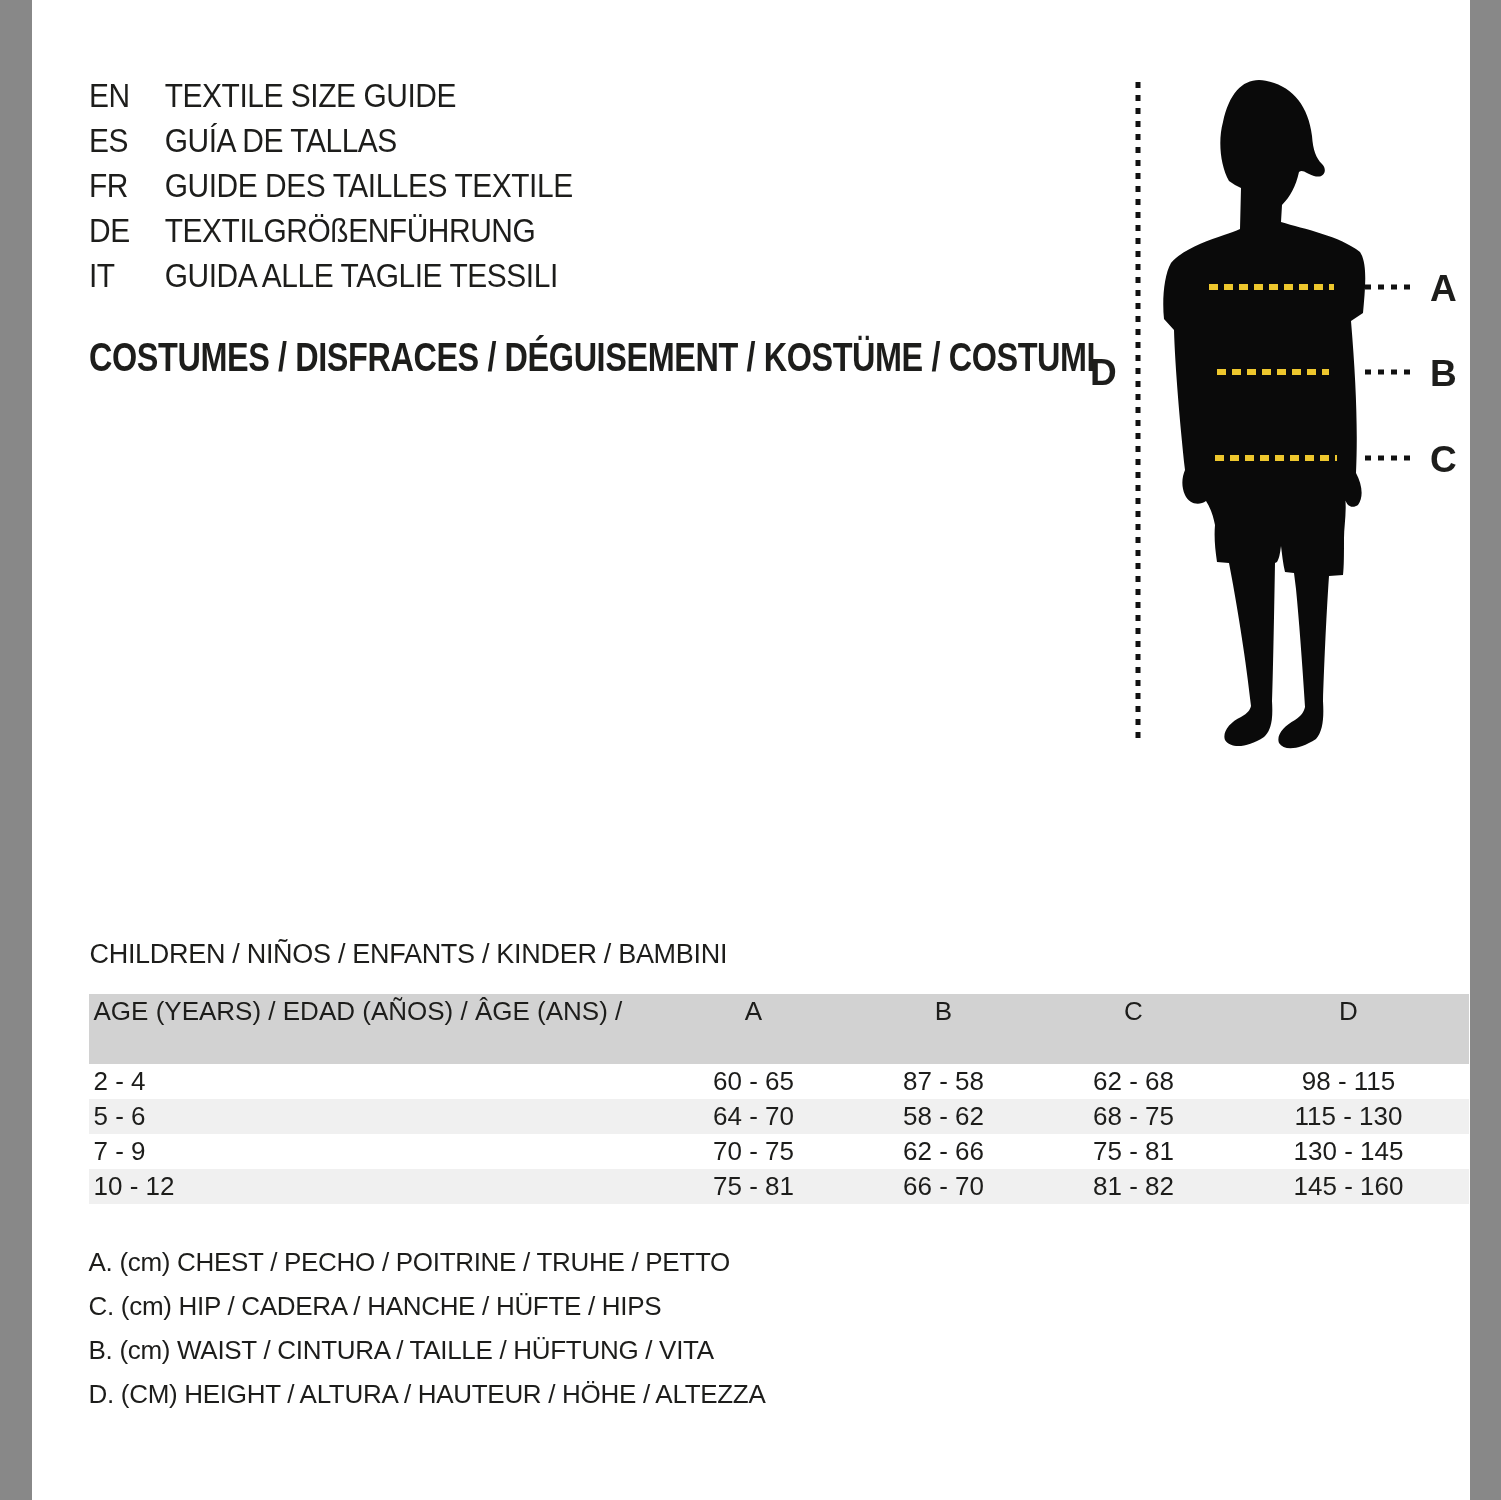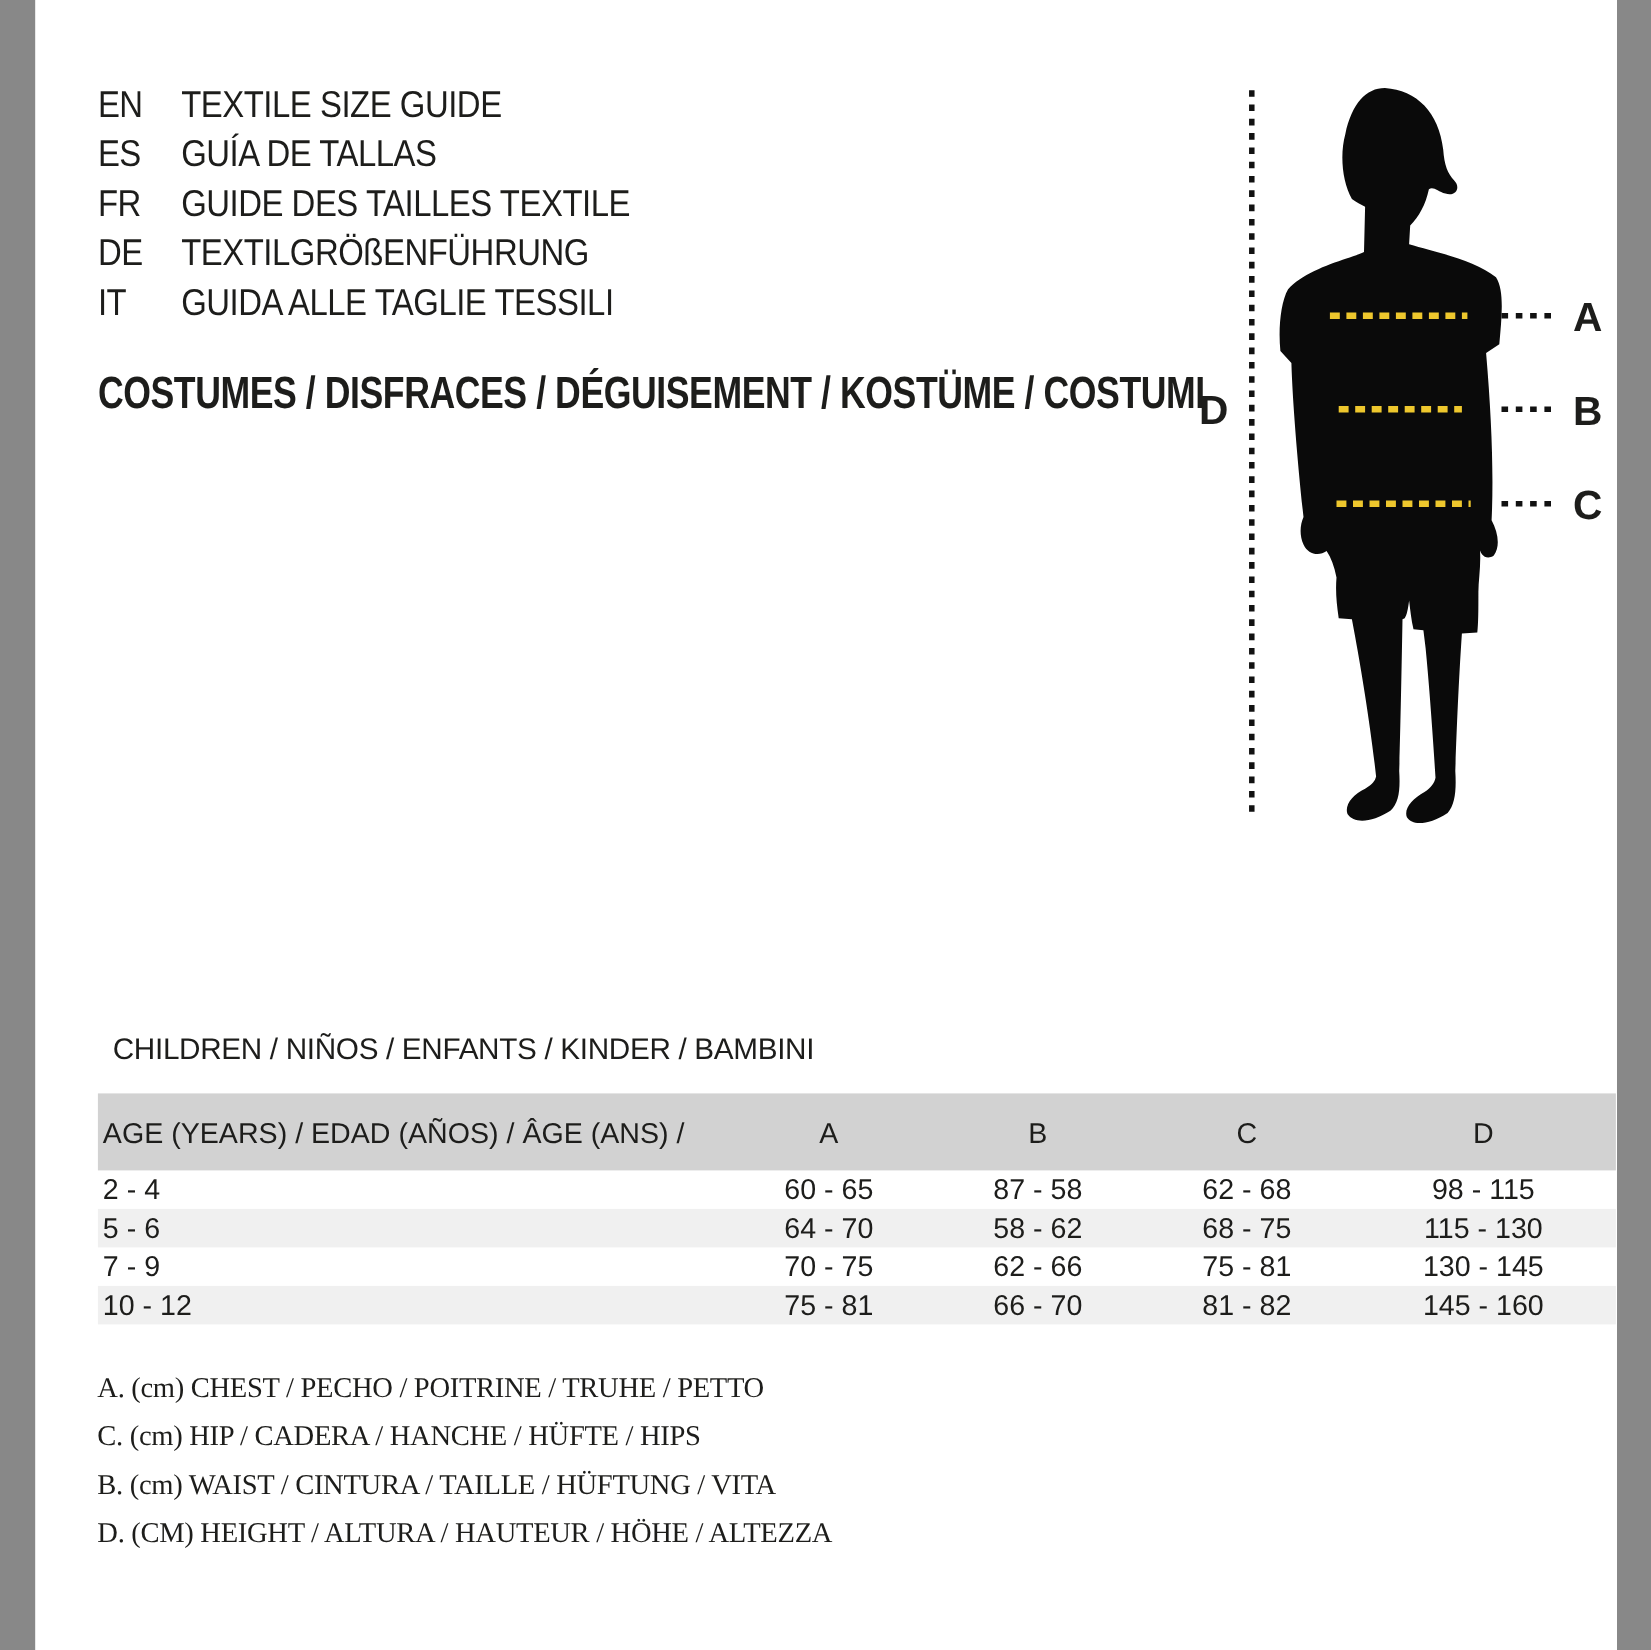--- a/index.html
+++ b/index.html
@@ -37,41 +37,41 @@
   .figure .sil{fill:var(--sil);}
   .figure .vline{stroke:var(--guide);stroke-width:5;stroke-dasharray:6 7;fill:none;}
   .figure .ymeasure{stroke:var(--yellow);stroke-width:6;stroke-dasharray:9 6;fill:none;}
   .figure .dots{stroke:var(--guide);stroke-width:5;stroke-dasharray:6 7;fill:none;}
   .figure .figlabel{
     font-family:"Liberation Sans","DejaVu Sans",sans-serif;
     font-size:37px;font-weight:700;fill:var(--ink);
   }
   
   .section-title{
-    position:absolute;left:71px;top:939px;
+    position:absolute;left:58px;top:939px;
     font-size:27px;letter-spacing:-0.3px;white-space:nowrap;
   }
   .size-table{position:absolute;left:57px;top:994px;width:1380px;font-size:26px;}
   .thead{
     display:grid;grid-template-columns:570px 190px 190px 190px 240px;
     background:var(--header-bg);height:70px;box-sizing:border-box;
-    padding-top:21px;
+    padding-top:2px;
   }
   .th-age{padding-left:5px;line-height:31px;white-space:nowrap;}
   .th-col{text-align:center;line-height:31px;}
   .trow{
     display:grid;grid-template-columns:570px 190px 190px 190px 240px;
     height:35px;line-height:35px;
   }
   .trow.alt{background:var(--alt-bg);}
   .td-age{padding-left:5px;white-space:nowrap;}
   .td{text-align:center;white-space:nowrap;}
   
   .legend{position:absolute;left:57px;top:1240px;font-size:26px;letter-spacing:-0.3px;}
-  .legend-line{height:44px;line-height:44px;white-space:nowrap;font-family:Liberation Serif, serif;}
+  .legend-line{height:44px;line-height:44px;white-space:nowrap;}
 </style>
 </head>
 <body>
 
 <div class="canvas">
 
   <div class="lang-block">
     <div class="lang-row">
       <span class="lang-code">EN</span>
       <span class="lang-label">TEXTILE SIZE GUIDE</span>

